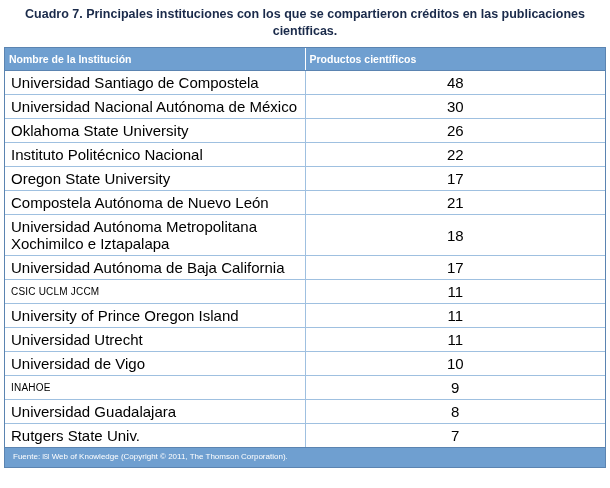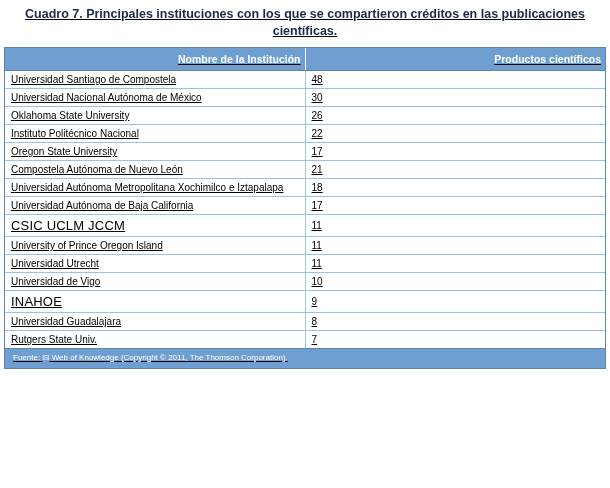--- a/index.html
+++ b/index.html
@@ -11,21 +11,20 @@
     height: 488px;
     background: #ffffff;
     font-family: "Liberation Sans", sans-serif;
     overflow: hidden;
   }
   .page {
     width: 610px;
     height: 488px;
     position: relative;
     box-sizing: border-box;
-    text-decoration: underline;
   }
   .title {
     padding: 6px 14px 4px 14px;
     text-align: center;
     font-size: 12.5px;
     font-weight: bold;
     color: #1a2a4a;
     line-height: 1.32;
   }
   .table-wrap {
@@ -37,45 +36,46 @@
     border-collapse: collapse;
     width: 100%;
     table-layout: fixed;
   }
   table.data th {
     background: #6f9fd0;
     color: #ffffff;
     font-size: 10.5px;
     font-weight: bold;
     padding: 5px 4px 5px 4px;
-    text-align: right;
+    text-align: left;
     border-right: 1px solid #ffffff;
     border-bottom: 1px solid #5b84b1;
   }
   table.data th:last-child { border-right: none; }
   table.data td {
-    font-size: 10px;
+    font-size: 15px;
     color: #000000;
     padding: 3px 6px;
     border-bottom: 1px solid #9fc0e0;
     height: 17px;
     box-sizing: border-box;
   }
   table.data td.name {
     text-align: left;
     border-right: 1px solid #9fc0e0;
     width: 300px;
   }
   table.data td.value {
+    text-align: center;
   }
   table.data tr:last-child td {
     border-bottom: none;
   }
   td.name.small {
-    font-size: 13px;
+    font-size: 10px;
     letter-spacing: 0.2px;
   }
   .footer {
     margin: 0 4px;
     background: #6f9fd0;
     color: #ffffff;
     font-size: 8px;
     padding: 4px 8px 5px 8px;
     box-sizing: border-box;
     border: 1px solid #5b84b1;

